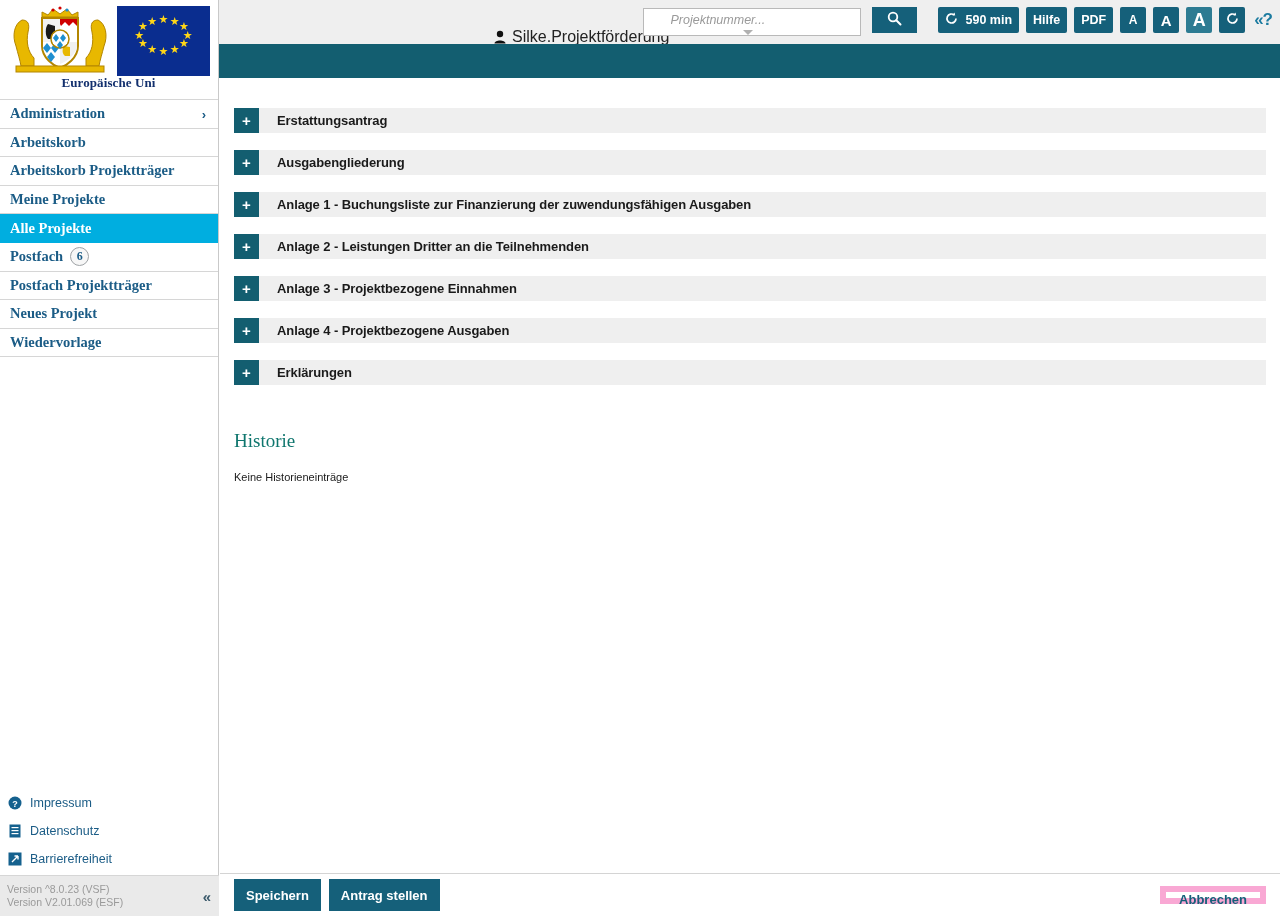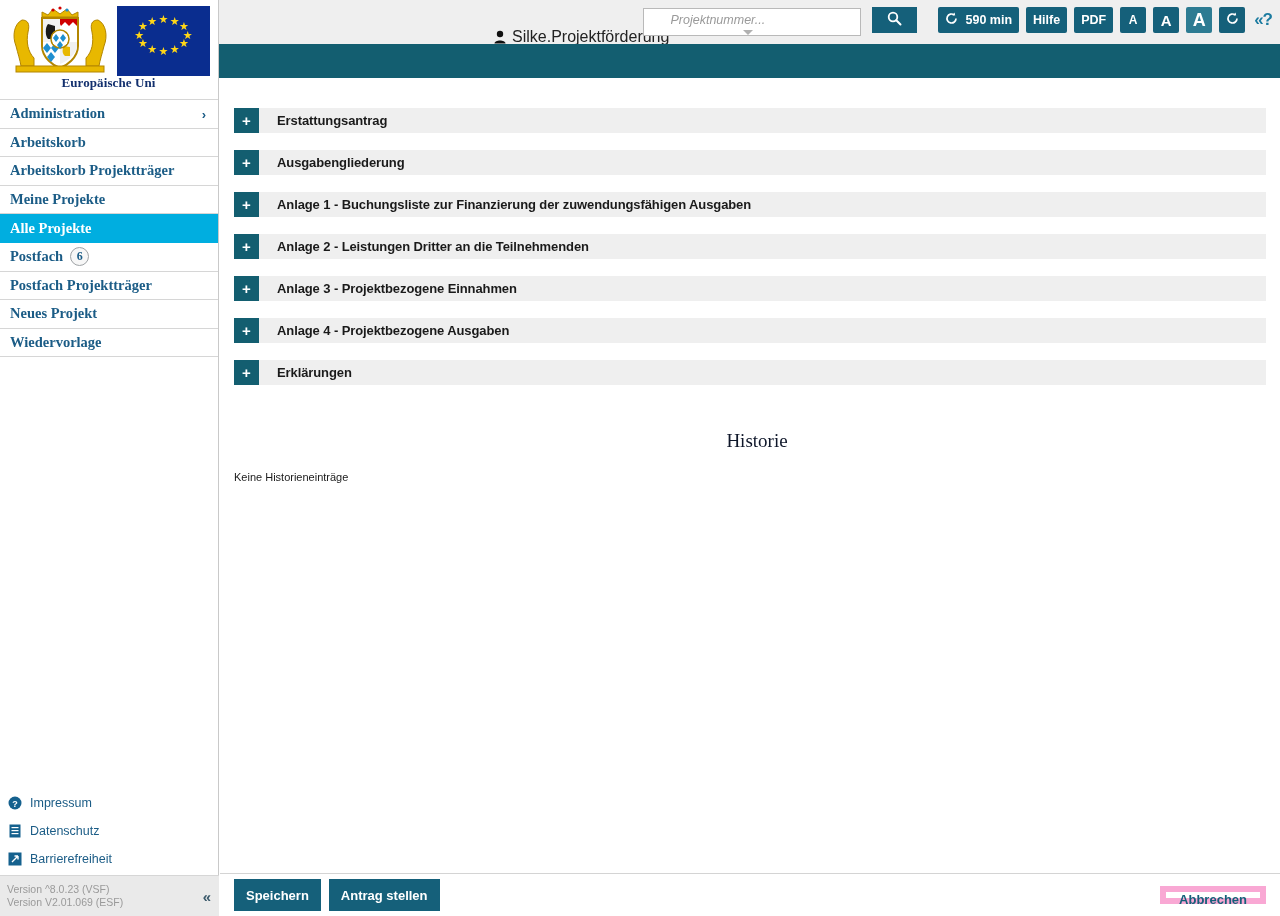--- a/index.html
+++ b/index.html
@@ -242,23 +242,22 @@
     padding-left: 18px;
     font-size: 13px;
     font-weight: bold;
     color: #1a1a1a;
     letter-spacing: -0.1px;
   }
   .hist-head {
     margin: 45px 0 0 14px;
     font-family: "Liberation Serif", serif;
     font-size: 19px;
-    color: #0f172a;
+    color: #0f766e;
     font-weight: normal;
-    text-align: center;
   }
   .hist-body {
     margin: 19px 0 0 14px;
     font-size: 11px;
     color: #1a1a1a;
   }
 
   
   .bottombar {
     position: absolute; left: 220px; top: 873px;

